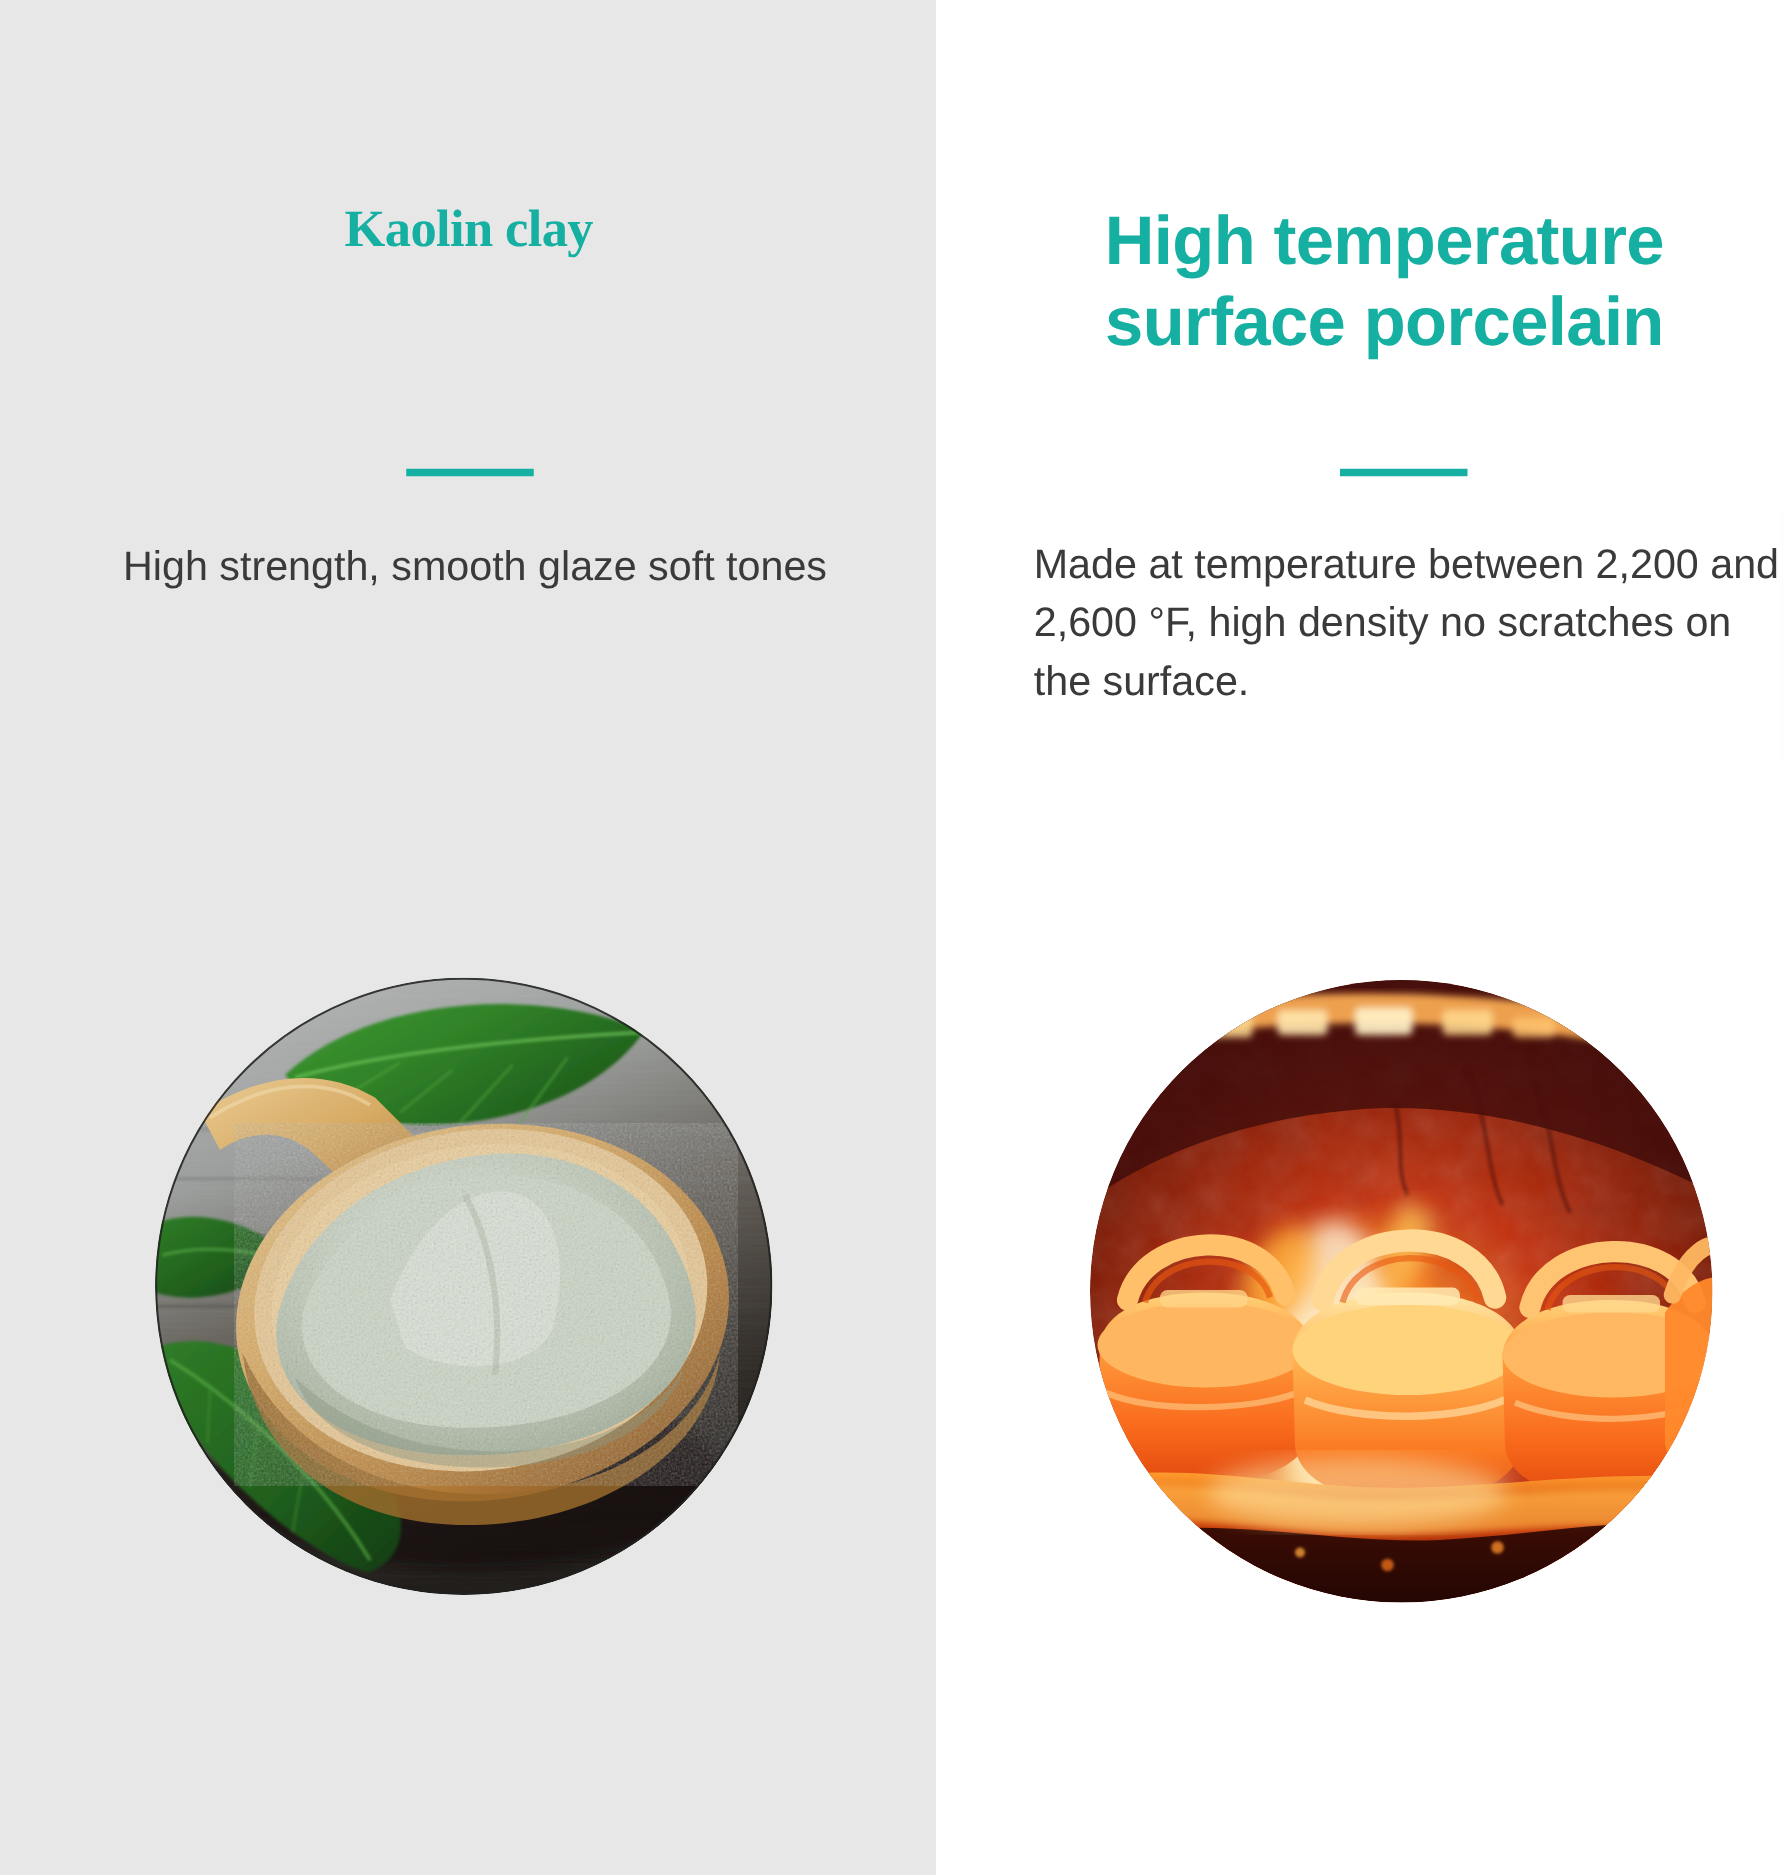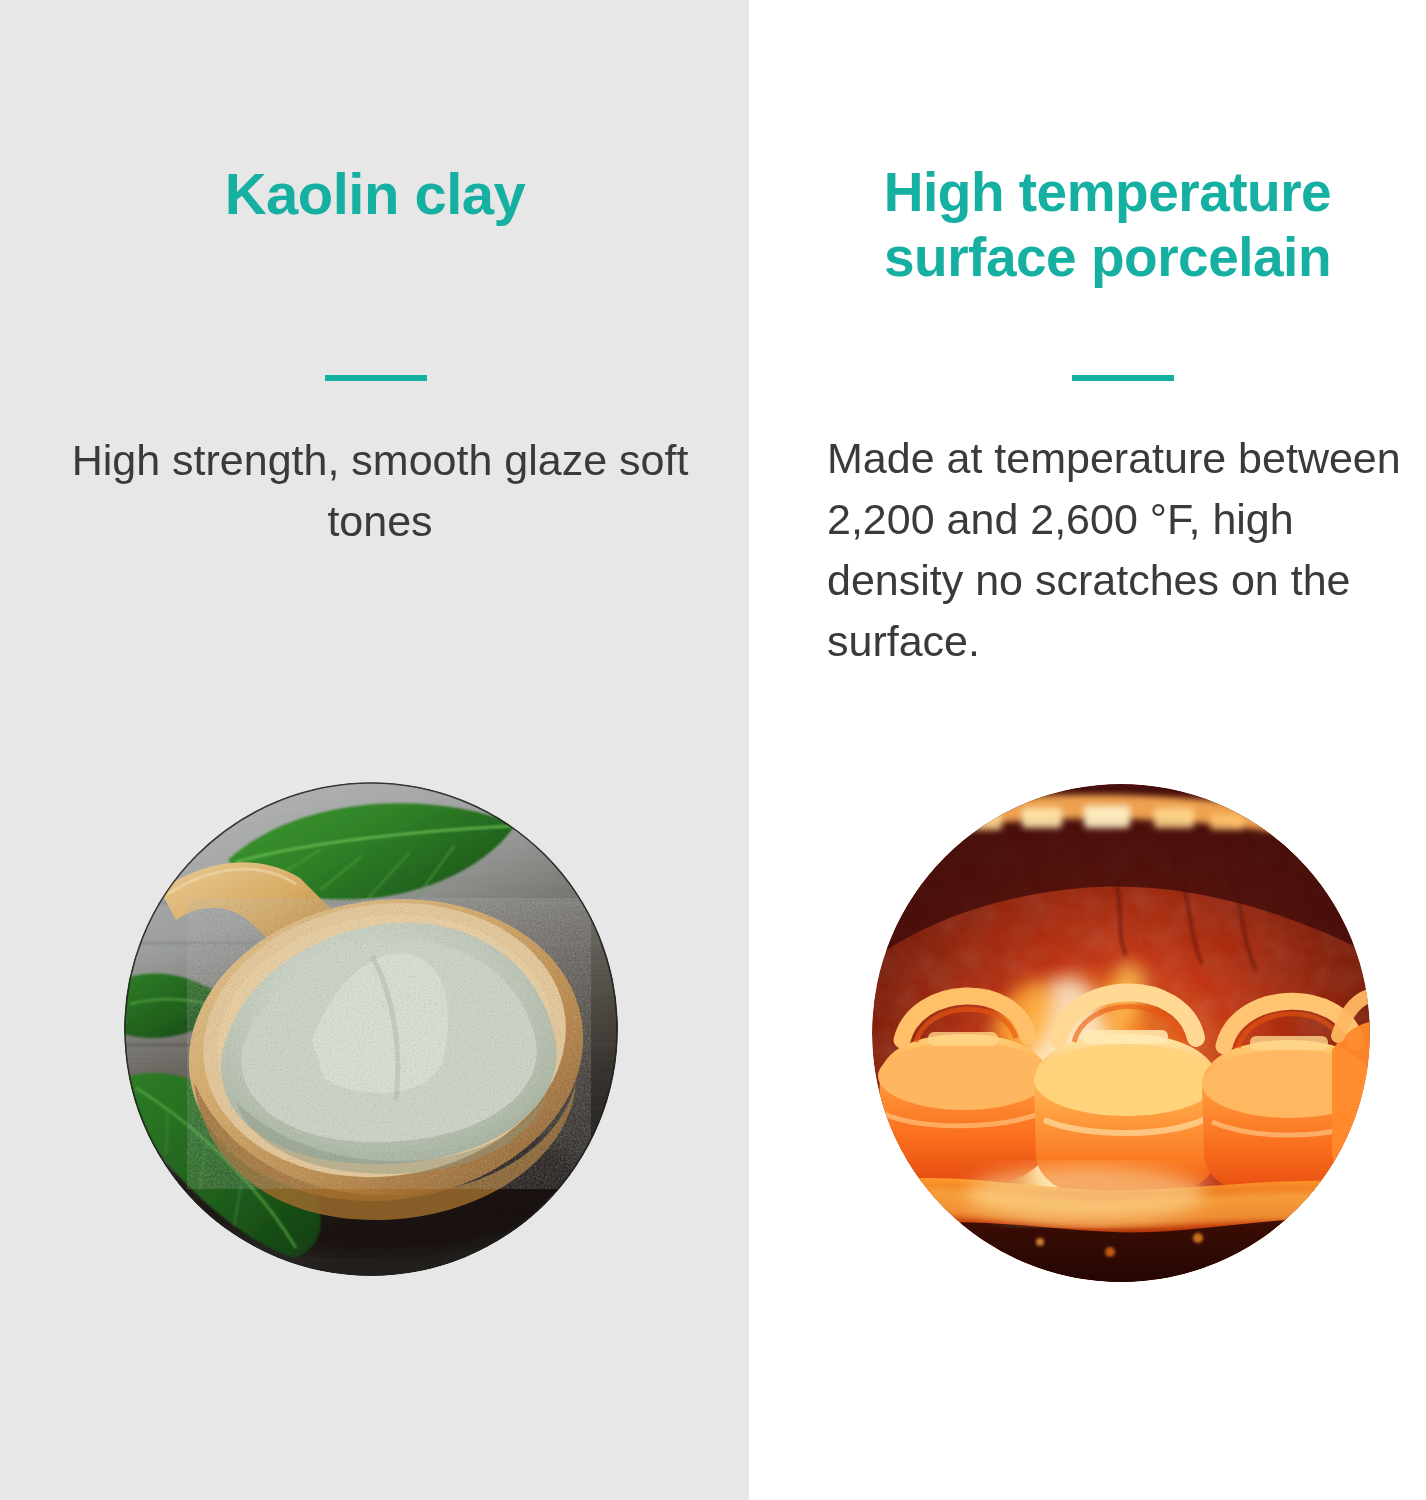--- a/index.html
+++ b/index.html
@@ -45,21 +45,22 @@
     font-weight: bold;
     color: #15B0A2;
     line-height: 1.18;
     letter-spacing: -0.5px;
   }
   .heading-left {
     left: 40px;
     top: 160px;
     width: 670px;
     text-align: center;
-    font-size: 58px;
+    font-size: 42px;
+    font-family: Liberation Serif, serif;
   }
   .heading-right {
     left: 795px;
     top: 160px;
     width: 625px;
     text-align: center;
     font-size: 55px;
   }
 
   
@@ -77,21 +78,21 @@
     left: 1072px;
     top: 375px;
     width: 102px;
   }
 
   
   .body-text {
     position: absolute;
     margin: 0;
     color: #3a3a3a;
-    font-size: 43px;
+    font-size: 33px;
     line-height: 1.42;
   }
   .body-left {
     left: 60px;
     top: 430px;
     width: 640px;
     text-align: center;
   }
   .body-right {
     left: 827px;

